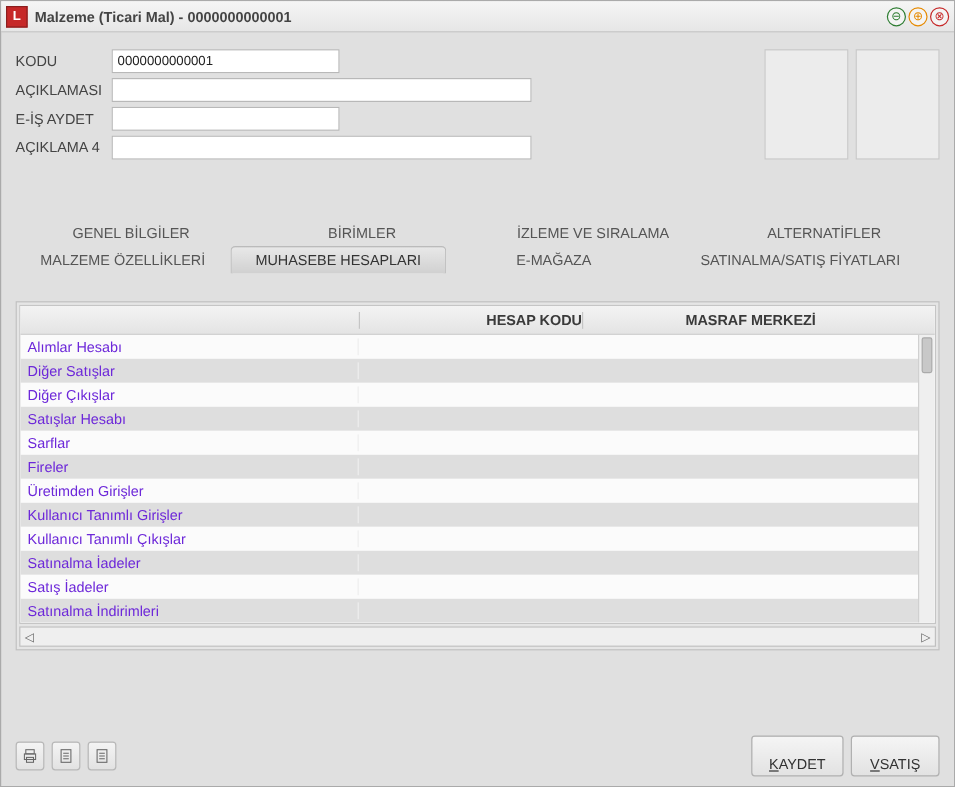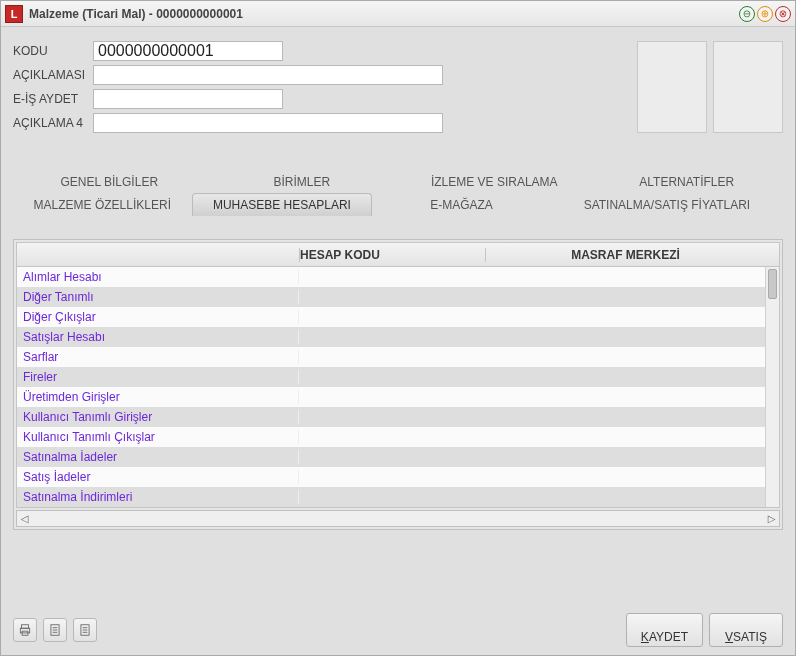--- a/index.html
+++ b/index.html
@@ -56,31 +56,31 @@
     gap:19px;
   }
   .toprow { display:flex; gap:10px; align-items:flex-start;}
   .form-area { flex:0 0 auto; }
   .form-row { display:flex; align-items:center; margin-bottom:4px;}
   .form-row label.lbl {
     width:80px; color:#444; font-size:12px;
   }
   .form-row input {
     height:20px; border:1px solid #b8b8b8; padding:2px 4px;
-    font-family:inherit; font-size:16px; color:#222; background:#fff;
+    font-family:inherit; font-size:11px; color:#222; background:#fff;
   }
   .input-kodu { width:190px; }
   .input-wide { width:350px; }
   .placeholders { display:flex; gap:6px; margin-left:auto;}
   .ph-box {
     width:70px; height:92px; background:#ececec;
     border:1px solid #c8c8c8;
   }
   .tabs {
-    margin-top:14px;
+    margin-top:26px;
   }
   .tabrow {
     display:flex;
     width:100%;
   }
   .tabrow.top .tab { flex:1; }
   .tabrow.bottom .tab:nth-child(1){flex:1}
   .tabrow.bottom .tab:nth-child(2){flex:1}
   .tabrow.bottom .tab:nth-child(3){flex:1}
   .tabrow.bottom .tab:nth-child(4){flex:1.3}
@@ -123,21 +123,21 @@
   .grid-head {
     display:flex;
     background:linear-gradient(#f3f3f3,#e4e4e4);
     border-bottom:1px solid #c5c5c5;
     font-weight:bold;
     color:#3a3a3a;
     height:24px;
     align-items:center;
   }
   .col-name { width:282px; padding-left:6px; }
-  .col-hesap { width:186px; text-align:left; border-left:1px solid #c5c5c5;}
+  .col-hesap { width:186px; text-align:right; border-left:1px solid #c5c5c5;}
   .col-masraf { flex:1; text-align:center; border-left:1px solid #c5c5c5;}
   .col-scroll { width:14px; border-left:1px solid #c5c5c5;}
   .grid-body { flex:1; display:flex; overflow:hidden;}
   .rows { flex:1; overflow:hidden;}
   .row {
     display:flex;
     height:20px;
     align-items:center;
     font-size:12px;
     color:#6d28d9;
@@ -261,21 +261,21 @@
           <div class="col-scroll"></div>
         </div>
         <div class="grid-body">
           <div class="rows" id="rows">
               <div class="row">
                 <div class="c1">Alımlar Hesabı</div>
                 <div class="c2"></div>
                 <div class="c3"></div>
               </div>
               <div class="row">
-                <div class="c1">Diğer Tanımlı</div>
+                <div class="c1">Diğer Satışlar</div>
                 <div class="c2"></div>
                 <div class="c3"></div>
               </div>
               <div class="row">
                 <div class="c1">Diğer Çıkışlar</div>
                 <div class="c2"></div>
                 <div class="c3"></div>
               </div>
               <div class="row">
                 <div class="c1">Satışlar Hesabı</div>

